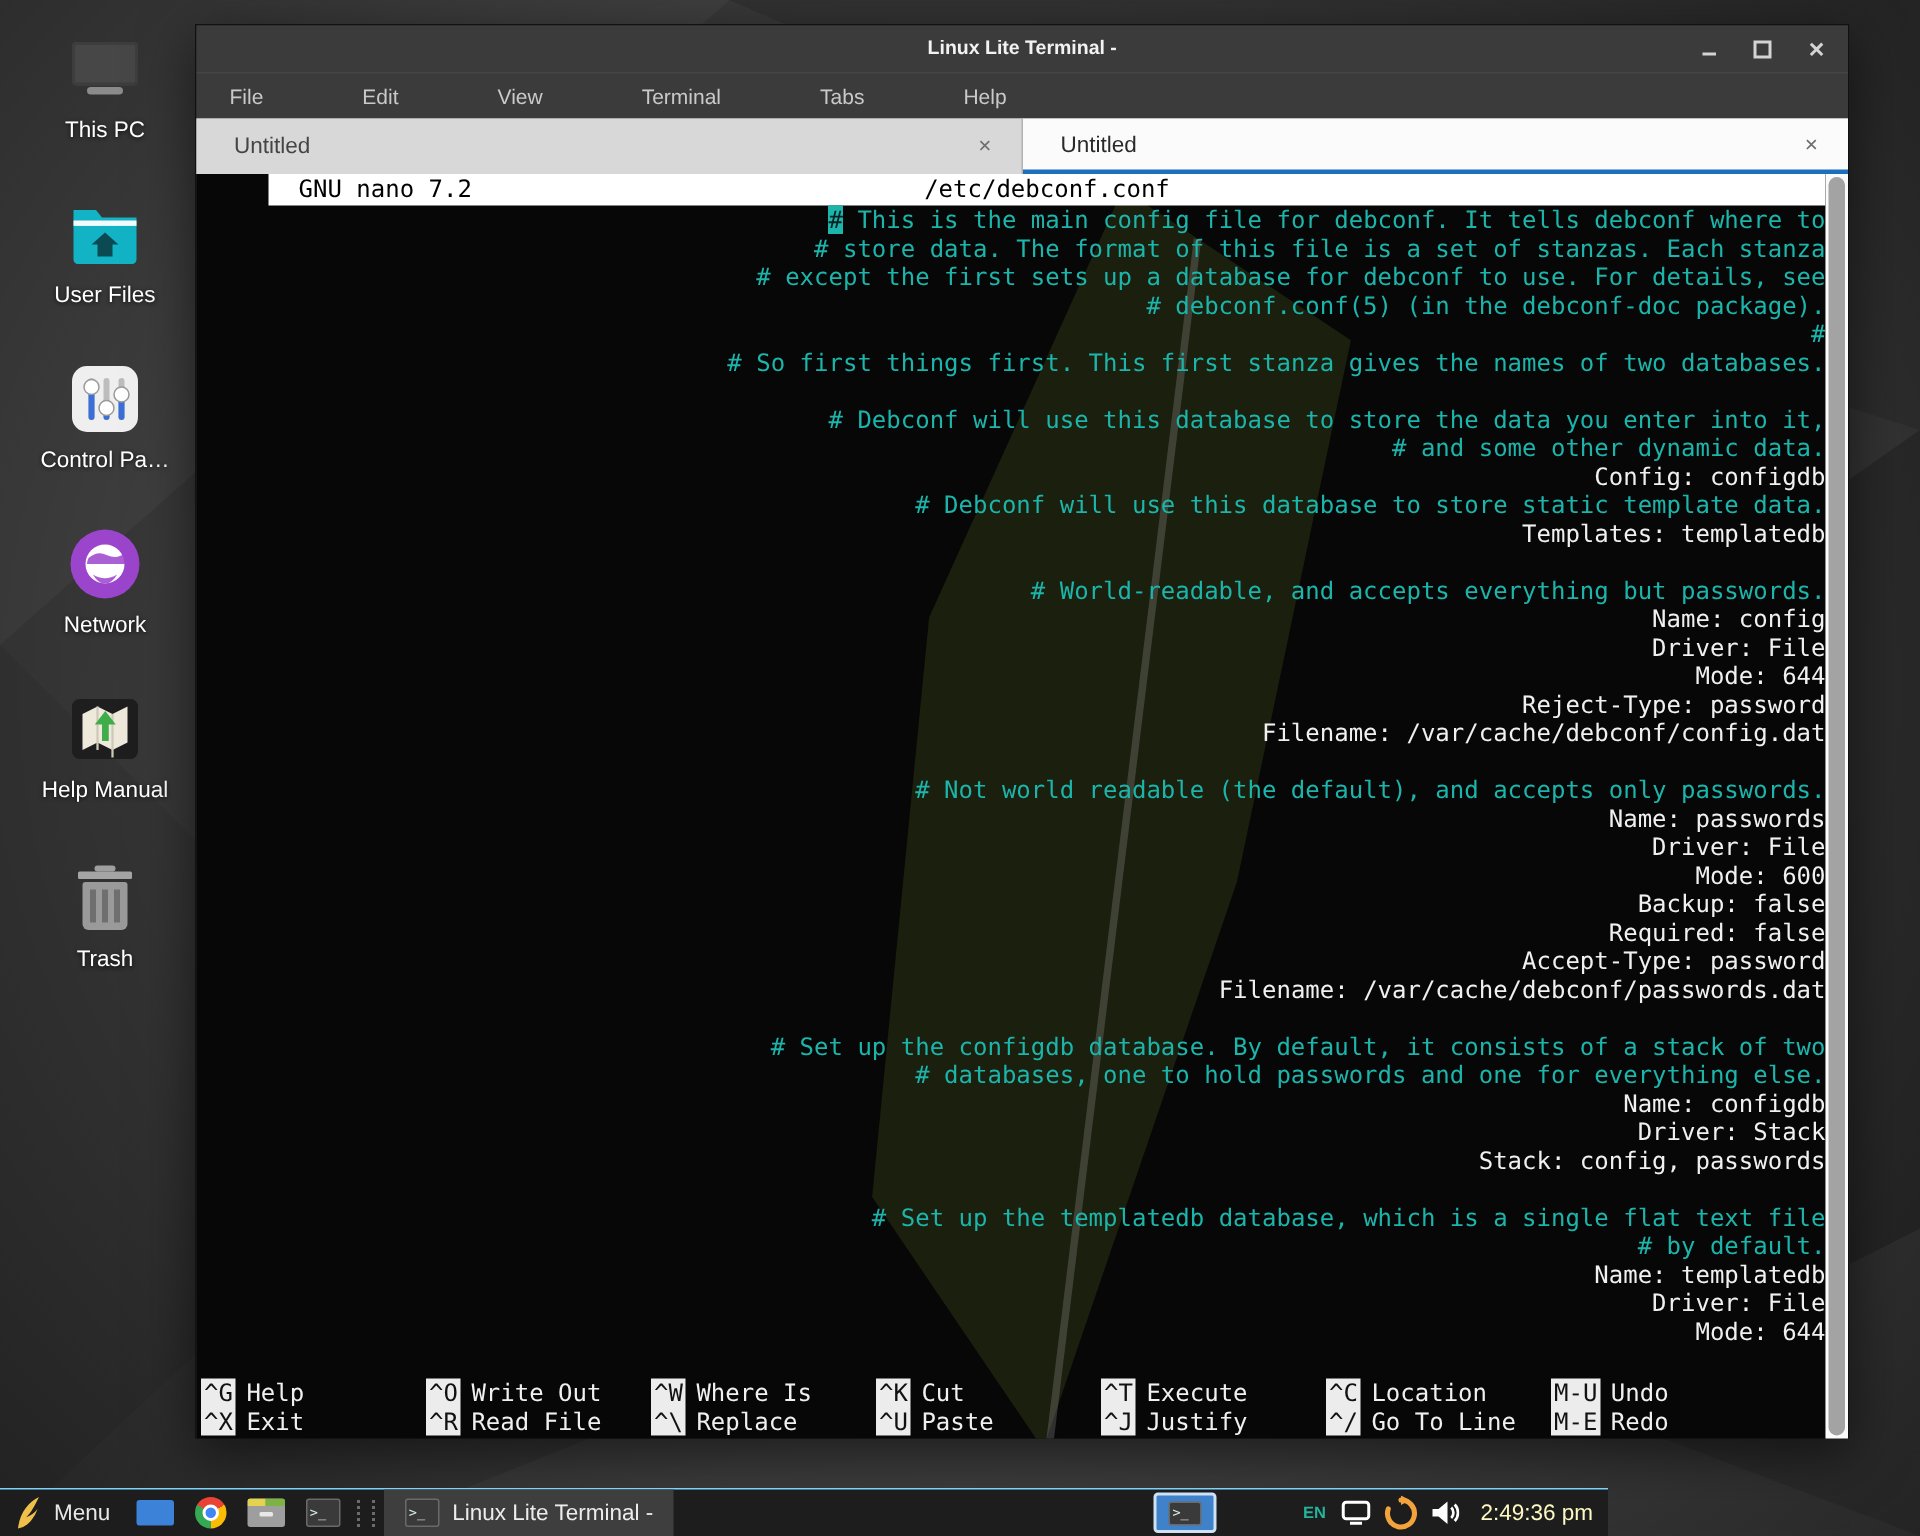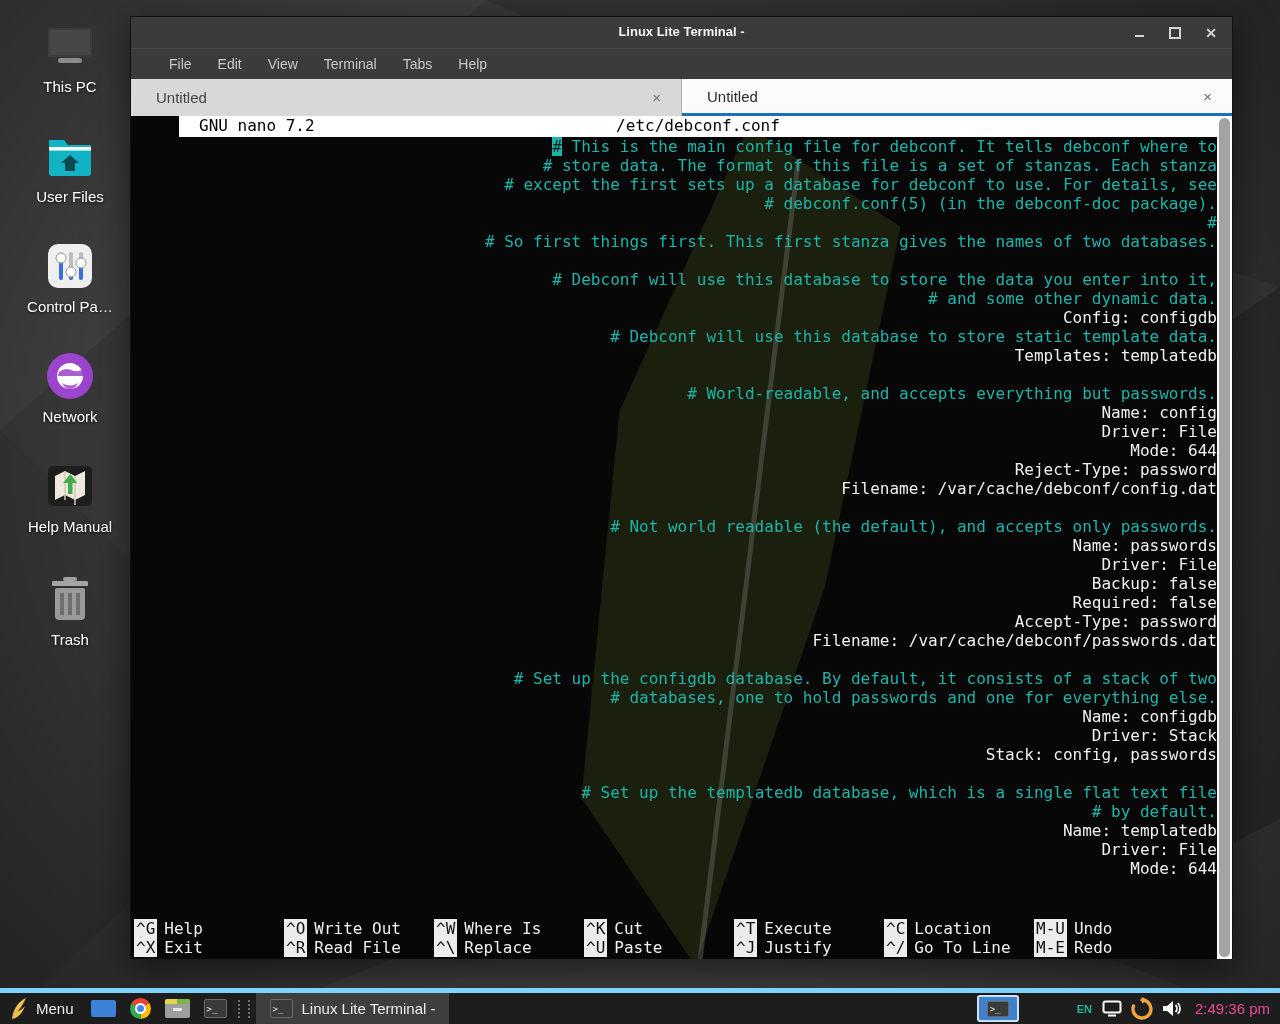--- a/index.html
+++ b/index.html
@@ -28,21 +28,21 @@
   
   .window{position:absolute;left:130px;top:16px;width:1101px;height:941px;
     border:1px solid #111;box-shadow:0 10px 34px rgba(0,0,0,.55);background:#3b3b3b;}
   .titlebar{height:31px;background:#3b3b3b;position:relative;border-bottom:1px solid #454545;}
   .title{position:absolute;left:0;right:0;top:7px;text-align:center;color:#f2f2f2;font-size:13px;font-weight:bold;}
   .controls{position:absolute;right:14px;top:0;height:31px;display:flex;align-items:center;gap:22px;}
   .ctl{width:14px;height:14px;display:flex;align-items:center;justify-content:center;color:#d4d4d4;cursor:default;}
   .minbar{width:9px;height:2px;background:#d4d4d4;margin-top:7px;}
   .maxbox{width:8px;height:8px;border:2px solid #d4d4d4;}
   .ctl.close{font-size:14px;font-weight:bold;}
-  .menubar{height:30px;background:#3b3b3b;display:flex;align-items:center;padding-left:25px;}
+  .menubar{height:30px;background:#3b3b3b;display:flex;align-items:center;padding-left:9px;gap:40px;}
   .menu-item{color:#c9c9c9;font-size:14px;padding:0 13px;cursor:default;}
   .tabbar{height:37px;display:flex;background:#c9c9c9;justify-content:flex-end;}
   .tab{flex:1;position:relative;display:flex;align-items:center;box-sizing:border-box;}
   .tab .tlabel{font-size:15px;margin-left:25px;}
   .tab .tabclose{position:absolute;right:20px;font-size:15px;color:#6e6e6e;}
   .tab.inactive{background:#d8d8d8;color:#454545;border-right:1px solid #b2b2b2;}
   .tab.active{background:#fbfbfb;color:#2a2a2a;border-bottom:3px solid #1c6fbd;}
   
   .termwrap{display:flex;height:843px;}
   .term{position:relative;flex:1;background:#070707;overflow:hidden;
@@ -60,22 +60,22 @@
   .cursor{background:#1cb5ab;color:#062222;}
   .shortcuts{position:absolute;left:3px;right:0;bottom:2px;}
   .srow{display:flex;height:19px;}
   .scell{width:150px;display:flex;align-items:center;white-space:pre;}
   .scell:last-child{width:auto;}
   .skey{background:#ececec;color:#111;padding:0 2px;margin-right:7px;}
   .slabel{color:#f0f0f0;}
   .sbar{width:15px;background:#fbfbfb;position:relative;}
   .sthumb{position:absolute;left:2px;right:2px;top:2px;bottom:2px;background:#a3a3a3;border-radius:7px;}
   
-  .taskbar{position:absolute;left:0;bottom:0;width:1280px;height:31px;background:#1d1d1d;
-    border-top:5px solid #7dd3fc;display:flex;align-items:center;z-index:5;}
+  .taskbar{position:absolute;left:0;bottom:0;width:1072px;height:31px;background:#1d1d1d;
+    border-top:1px solid #7dd3fc;display:flex;align-items:center;z-index:5;}
   .tb-left{display:flex;align-items:center;height:100%;}
   .menu-launcher{display:flex;align-items:center;gap:8px;padding:0 10px;height:100%;}
   .menu-label{color:#e8e8e8;font-size:15px;}
   .tb-icon{margin:0 7px;display:flex;align-items:center;justify-content:center;}
   .blue-screen{width:25px;height:17px;background:#3b82d8;border-radius:2px;}
   .chrome{width:21px;height:21px;border-radius:50%;background:conic-gradient(from -60deg,#ea4335 0 120deg,#fbbc05 120deg 240deg,#34a853 240deg 360deg);position:relative;}
   .chrome::after{content:"";position:absolute;left:5px;top:5px;width:11px;height:11px;border-radius:50%;background:#4285f4;border:2px solid #fff;box-sizing:border-box;}
   .cabinet{width:25px;height:19px;background:#9e9e9e;border-radius:2px;position:relative;overflow:hidden;}
   .cabinet::before{content:"";position:absolute;top:0;left:0;width:50%;height:5px;background:#e3d34e;}
   .cabinet::after{content:"";position:absolute;top:0;right:0;width:50%;height:5px;background:#7cb342;}
@@ -84,21 +84,21 @@
     color:#d7efe9;font-family:"DejaVu Sans Mono",monospace;font-size:9px;display:flex;align-items:center;padding-left:2px;box-sizing:border-box;}
   .grip{width:8px;height:18px;margin:0 4px;border-left:2px dotted #6b6b6b;border-right:2px dotted #6b6b6b;}
   .taskbtn{display:flex;align-items:center;gap:9px;background:#3e3e3e;height:100%;padding:0 14px;margin-left:2px;}
   .taskbtn .tb-label{color:#ececec;font-size:15px;white-space:nowrap;}
   .tb-right{margin-left:auto;display:flex;align-items:center;height:100%;padding-right:10px;}
   .tray-term{width:42px;height:27px;background:#3f82c9;border:2px solid #cfe2f5;border-radius:3px;
     display:flex;align-items:center;justify-content:center;box-sizing:border-box;margin-right:58px;}
   .tray-term .mini-term{width:22px;height:16px;}
   .kbd{color:#25b39b;font-weight:bold;font-size:11px;margin-right:10px;}
   .tray-svg{margin-right:8px;display:flex;align-items:center;}
-  .clock{color:#ec4899;font-size:15px;margin-left:6px;white-space:nowrap;}
+  .clock{color:#fef9c3;font-size:15px;margin-left:6px;white-space:nowrap;}
 </style>
 </head>
 <body>
 
 <div class="desktop">
   <div class="facet f1"></div>
   <div class="facet f2"></div>
   <div class="facet f3"></div>
   <div class="facet f4"></div>
   <div class="facet f5"></div>
@@ -231,20 +231,21 @@
             <div class="line"><span class="comment"># World-readable, and accepts everything but passwords.</span></div>
             <div class="line"><span class="plain">Name: config</span></div>
             <div class="line"><span class="plain">Driver: File</span></div>
             <div class="line"><span class="plain">Mode: 644</span></div>
             <div class="line"><span class="plain">Reject-Type: password</span></div>
             <div class="line"><span class="plain">Filename: /var/cache/debconf/config.dat</span></div>
             <div class="line"><span class="plain">&nbsp;</span></div>
             <div class="line"><span class="comment"># Not world readable (the default), and accepts only passwords.</span></div>
             <div class="line"><span class="plain">Name: passwords</span></div>
             <div class="line"><span class="plain">Driver: File</span></div>
+            <div class="line"><span class="plain">Mode: 600</span></div>
             <div class="line"><span class="plain">Backup: false</span></div>
             <div class="line"><span class="plain">Required: false</span></div>
             <div class="line"><span class="plain">Accept-Type: password</span></div>
             <div class="line"><span class="plain">Filename: /var/cache/debconf/passwords.dat</span></div>
             <div class="line"><span class="plain">&nbsp;</span></div>
             <div class="line"><span class="comment"># Set up the configdb database. By default, it consists of a stack of two</span></div>
             <div class="line"><span class="comment"># databases, one to hold passwords and one for everything else.</span></div>
             <div class="line"><span class="plain">Name: configdb</span></div>
             <div class="line"><span class="plain">Driver: Stack</span></div>
             <div class="line"><span class="plain">Stack: config, passwords</span></div>

